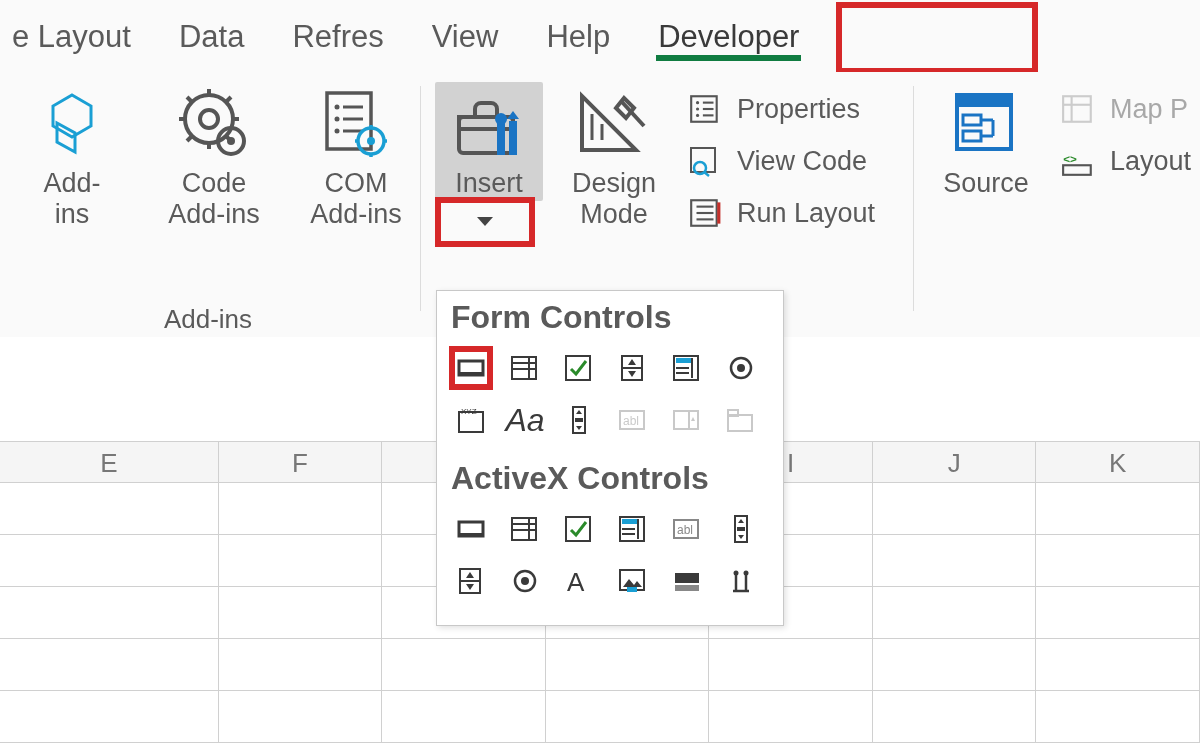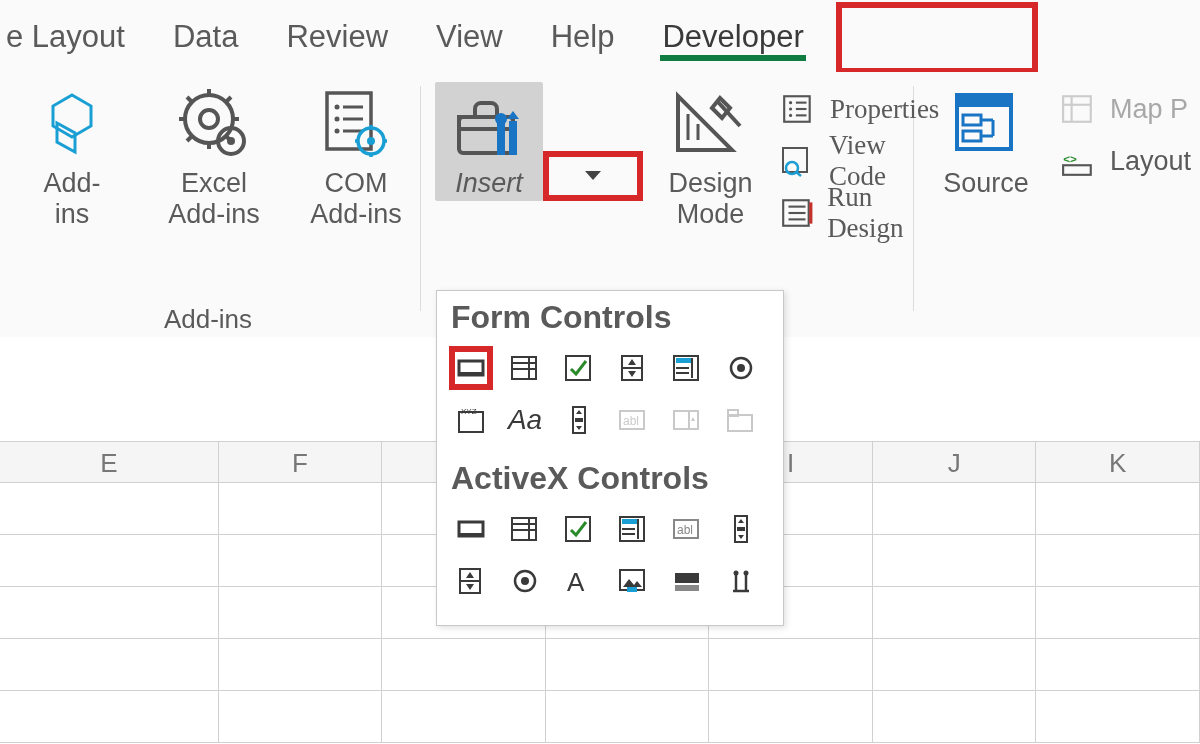--- a/index.html
+++ b/index.html
@@ -27,21 +27,21 @@
   }
 
   
   .tab-strip {
     display: flex;
     align-items: center;
     height: 72px;
     background: var(--ribbon-bg);
     font-size: 31px;
     color: var(--grey-text);
-    padding-left: 6px;
+    padding-left: 12px;
     position: relative;
   }
   .tab { padding: 10px 24px 8px; position: relative; }
   .tab-first { padding-left: 0; }
   .active-tab { color: var(--dark-text); }
   .active-underline {
     position: absolute; left: 22px; right: 22px; bottom: 2px; height: 6px;
     background: var(--green-underline);
   }
   .red-box-tab {
@@ -235,21 +235,21 @@
         <line x1="8" y1="16" x2="24" y2="16" stroke="#555" stroke-width="2"></line>
         <line x1="8" y1="22" x2="24" y2="22" stroke="#555" stroke-width="2"></line>
         <line x1="29" y1="6" x2="29" y2="26" stroke="#c4302b" stroke-width="3"></line>
       </g>
   </defs>
 </svg>
 
 <div class="tab-strip">
   <div class="tab tab-first">e Layout</div>
   <div class="tab">Data</div>
-  <div class="tab">Review</div>
+  <div class="tab">Refres</div>
   <div class="tab">View</div>
   <div class="tab">Help</div>
   <div class="tab active-tab">
     <span>Developer</span>
     <div class="active-underline"></div>
   </div>
   <div class="red-box-tab"></div>
 </div>
 
 <div class="ribbon">
@@ -280,21 +280,21 @@
                 <line x1="56" y1="34" x2="64" y2="34"></line>
                 <line x1="12" y1="12" x2="18" y2="18"></line>
                 <line x1="50" y1="50" x2="56" y2="56"></line>
                 <line x1="12" y1="56" x2="18" y2="50"></line>
                 <line x1="50" y1="18" x2="56" y2="12"></line>
               </g>
           <circle cx="56" cy="56" r="13" fill="none" stroke="#555" stroke-width="4"></circle>
               <circle cx="56" cy="56" r="4" fill="#555"></circle>
             </svg>
         </div>
-        <div class="btn-label" style="white-space:pre-line">Excel
+        <div class="btn-label" style="white-space:pre-line">Code
 Add-ins</div>
       </div>
       <div class="btn-large">
         <div class="btn-icon">
           <svg width="74" height="74" viewBox="0 0 74 74">
               <rect x="8" y="6" width="44" height="56" fill="none" stroke="#555" stroke-width="3.5"></rect>
           <circle cx="18" cy="20" r="2.5" fill="#555"></circle>
               <line x1="24" y1="20" x2="44" y2="20" stroke="#555" stroke-width="3"></line>
           <circle cx="18" cy="32" r="2.5" fill="#555"></circle>
               <line x1="24" y1="32" x2="44" y2="32" stroke="#555" stroke-width="3"></line>
@@ -315,21 +315,21 @@
       </div>
     </div>
     <div class="group-label">Add-ins</div>
   </div>
 
   <div class="group-sep"></div>
 
   <div class="group" style="width:484px; align-items:flex-start; padding-left:10px;">
     <div class="group-row" style="gap:16px;">
 
-      <div style="display:flex;flex-direction:row;align-items:flex-end;font-style:italic;">
+      <div style="display:flex;flex-direction:column;align-items:flex-start;">
         <div class="btn-large pressed" style="width:108px; padding:6px 0 2px;">
           <div class="btn-icon" style="height:78px;">
             <svg width="72" height="72" viewBox="0 0 72 72">
               <rect x="6" y="26" width="54" height="36" rx="4" fill="none" stroke="#555" stroke-width="4"></rect>
               <rect x="6" y="26" width="54" height="12" fill="none" stroke="#555" stroke-width="4"></rect>
               <path d="M22 26 v-8 a6 6 0 0 1 6 -6 h10 a6 6 0 0 1 6 6 v8" fill="none" stroke="#555" stroke-width="4"></path>
               <rect x="44" y="30" width="8" height="34" fill="#1a74c4"></rect>
               <circle cx="48" cy="28" r="6" fill="#1a74c4"></circle>
               <rect x="56" y="30" width="8" height="34" fill="#1a74c4"></rect>
               <path d="M60 20 l-6 8 h12 z" fill="#1a74c4"></path>
@@ -353,21 +353,21 @@
           <line x1="48" y1="18" x2="70" y2="42" stroke="#555" stroke-width="4"></line>
               <polygon points="42,24 50,14 60,24 52,34" fill="none" stroke="#555" stroke-width="4"></polygon>
           <line x1="18" y1="56" x2="18" y2="30" stroke="#555" stroke-width="3"></line>
               <line x1="28" y1="56" x2="28" y2="40" stroke="#555" stroke-width="3"></line>
             </svg>
         </div>
         <div class="btn-label" style="white-space:pre-line">Design
 Mode</div>
       </div>
 
-      <div style="display:flex;flex-direction:column;gap:6px;padding-top:4px;font-family:Liberation Serif, serif;">
+      <div style="display:flex;flex-direction:column;gap:6px;padding-top:4px;">
         <div class="btn-small-row">
           <div class="sm-icon">
               <svg width="34" height="34" viewBox="0 0 32 32">
                 <use href="#ico-properties"></use>
               </svg>
             </div>
           <span>Properties</span>
         </div>
         <div class="btn-small-row">
           <div class="sm-icon">
@@ -376,21 +376,21 @@
               </svg>
             </div>
           <span>View Code</span>
         </div>
         <div class="btn-small-row">
           <div class="sm-icon">
               <svg width="34" height="34" viewBox="0 0 32 32">
                 <use href="#ico-rundialog"></use>
               </svg>
             </div>
-          <span>Run Design</span>
+          <span>Run Layout</span>
         </div>
       </div>
     </div>
   </div>
 
   <div class="group-sep"></div>
 
   <div class="group" style="align-items:flex-start; padding-left:14px;">
     <div class="group-row" style="gap:18px;">
       <div class="btn-large" style="width:108px;">
@@ -525,21 +525,21 @@
         <svg width="32" height="32" viewBox="0 0 32 32">
           <use href="#ico-option"></use>
         </svg>
       </div>
 
     <div class="dd-cell">
         <svg width="32" height="32" viewBox="0 0 32 32">
           <use href="#ico-group"></use>
         </svg>
       </div>
-    <div class="dd-cell" style="font-style:italic;font-size:28px;color:#3a3a3a;">Aa</div>
+    <div class="dd-cell" style="font-style:italic;font-size:32px;color:#3a3a3a;">Aa</div>
     <div class="dd-cell">
         <svg width="32" height="32" viewBox="0 0 32 32">
           <use href="#ico-scrollbar"></use>
         </svg>
       </div>
     <div class="dd-cell disabled">
         <svg width="32" height="32" viewBox="0 0 32 32">
           <use href="#ico-textbox"></use>
         </svg>
       </div>

